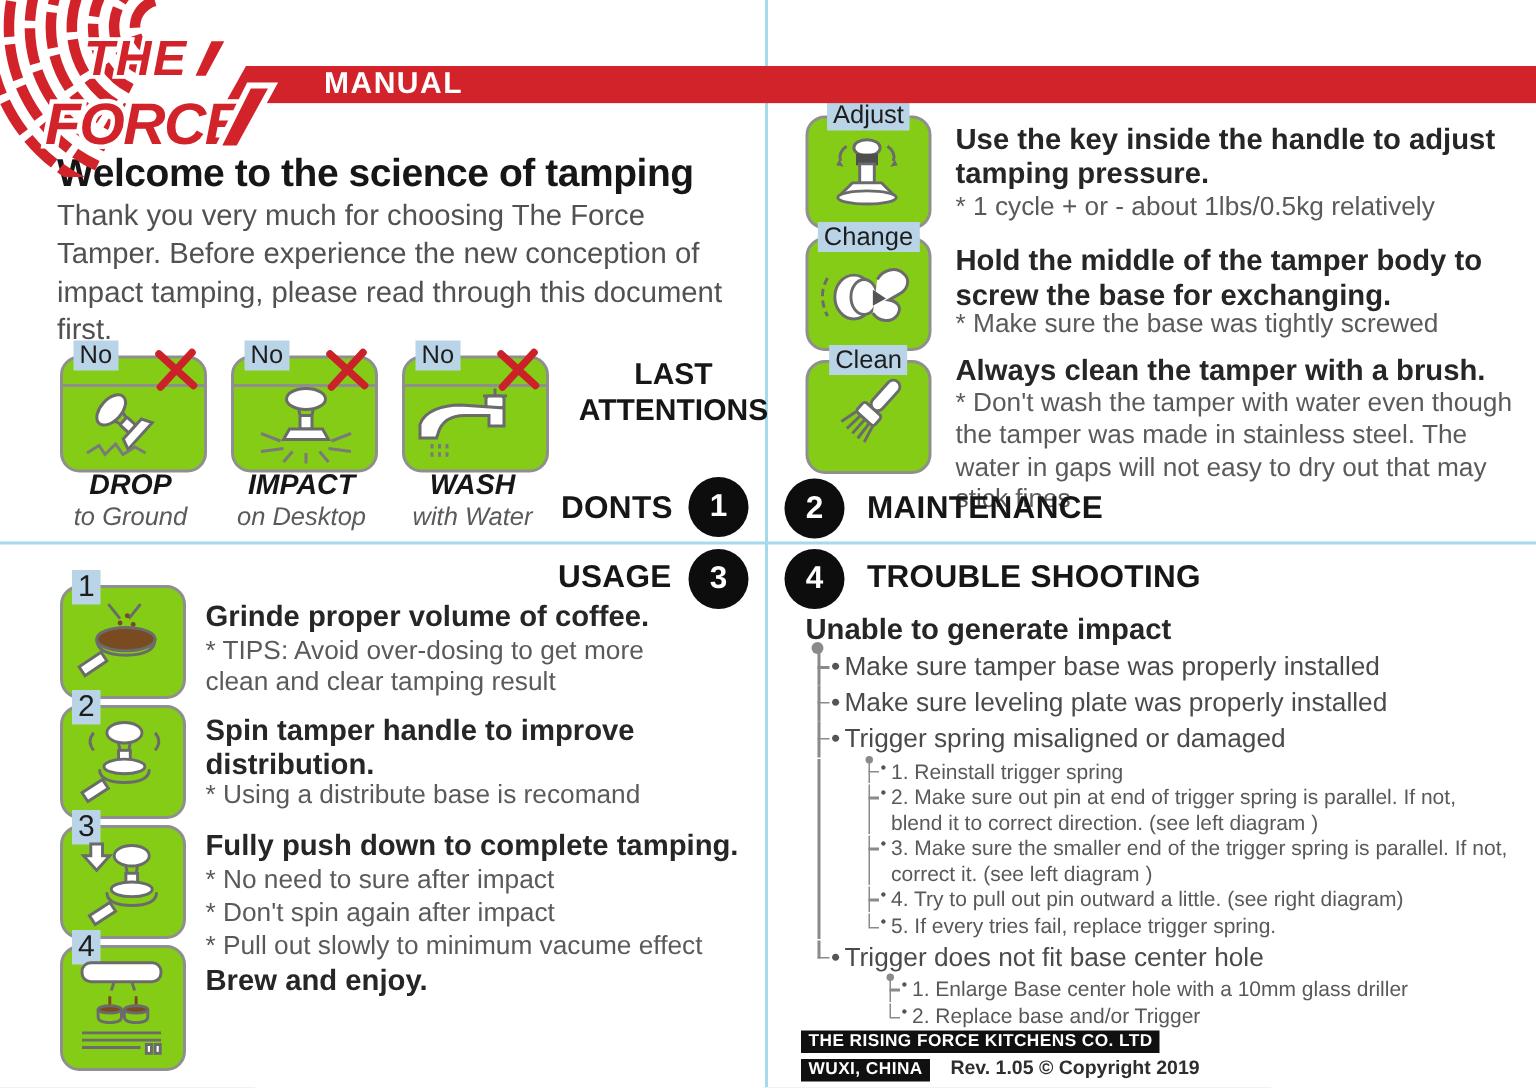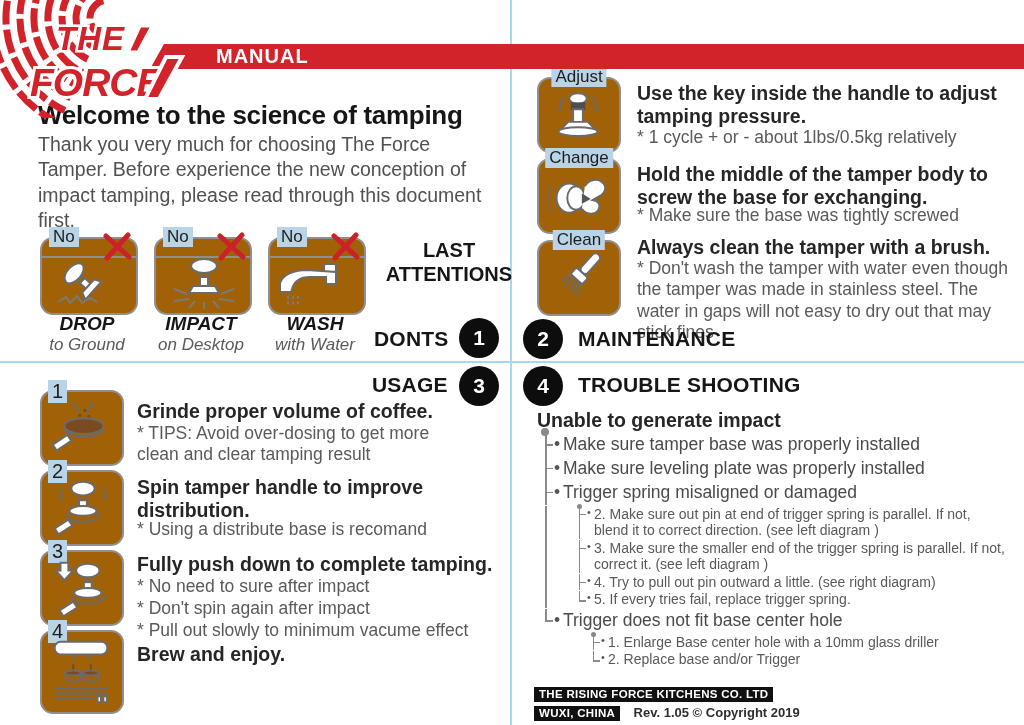--- a/index.html
+++ b/index.html
@@ -15,21 +15,21 @@
   .banner{left:150px;top:44px;right:0;height:25px;background:#d2232a;
           clip-path:polygon(14px 0,100% 0,100% 100%,0 100%);z-index:2;}
   .banner-text{position:absolute;left:66px;top:1px;color:#fff;font-size:20px;font-weight:600;letter-spacing:1px;}
   .logo-svg{left:0;top:0;z-index:3;}
 
   
   .welcome-title{left:38px;top:100px;font-size:26px;font-weight:700;color:#161616;letter-spacing:-0.3px;}
   .welcome-body{left:38px;top:132px;width:458px;font-size:19.5px;line-height:1.3;color:#515151;}
 
   
-  .card{border:2px solid #8f8f8f;border-radius:13px;background:#a16207;}
+  .card{border:2px solid #8f8f8f;border-radius:13px;background:#84cc16;}
   .tag{position:absolute;top:-12px;background:#b9d3e7;color:#1d1d1d;font-size:17px;padding:0 4px;line-height:1.15;white-space:nowrap;}
   .no-card{width:94px;height:74px;top:237px;}
   .no-line{position:absolute;left:0;right:0;top:17px;height:1.5px;background:#8f8f8f;}
   .xmark{position:absolute;right:2px;top:-8px;}
   .cap-t{top:313px;width:120px;text-align:center;font-style:italic;font-weight:700;font-size:19px;color:#161616;}
   .cap-s{top:335px;width:120px;text-align:center;font-style:italic;font-size:17px;color:#5a5a5a;}
 
   
   .sec-label{font-size:20px;font-weight:700;color:#161616;line-height:1.2;text-align:center;}
   .sec-head{font-size:21px;font-weight:700;color:#161616;letter-spacing:0.2px;}
@@ -303,20 +303,24 @@
     <div class="tr-row vfull">
       <span class="tk"></span><span class="bu"></span>
       <span>Trigger spring misaligned or damaged</span>
     </div>
 
     <div class="subwrap contline">
       <div class="sub">
         <div class="root-dot"></div>
         <div class="tr-row vfull">
           <span class="tk"></span><span class="bu"></span>
+          <span>1. Reinstall trigger spring</span>
+        </div>
+        <div class="tr-row vfull">
+          <span class="tk"></span><span class="bu"></span>
           <span>2. Make sure out pin at end of trigger spring is parallel. If not, blend it to correct direction. (see left diagram )</span>
         </div>
         <div class="tr-row vfull">
           <span class="tk"></span><span class="bu"></span>
           <span>3. Make sure the smaller end of the trigger spring is parallel. If not, correct it. (see left diagram )</span>
         </div>
         <div class="tr-row vfull">
           <span class="tk"></span><span class="bu"></span>
           <span>4. Try to pull out pin outward a little. (see right diagram)</span>
         </div>

